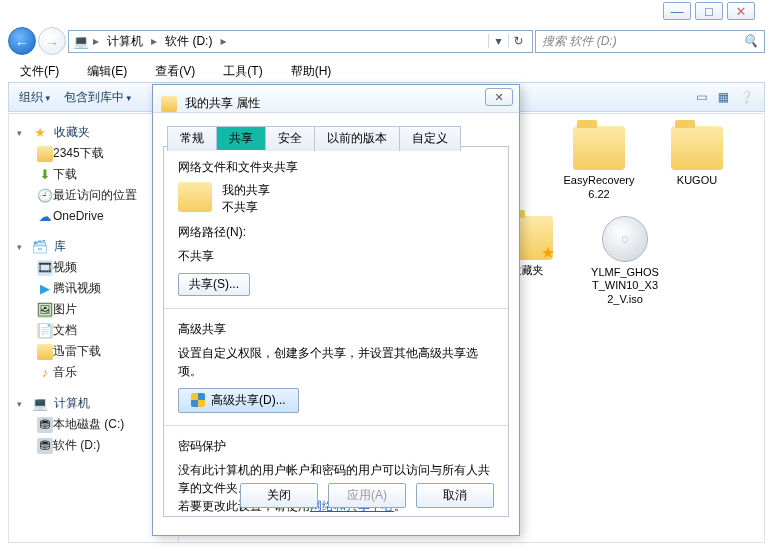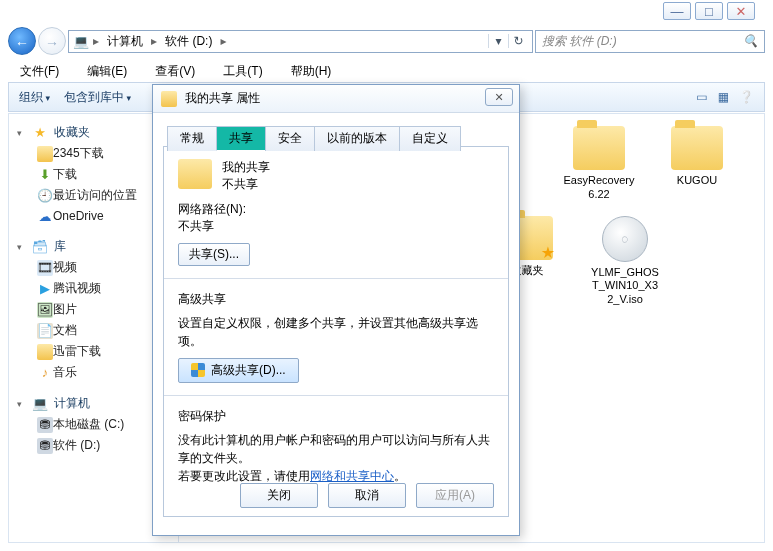--- a/index.html
+++ b/index.html
@@ -49,32 +49,32 @@
 .tree-sp{height:10px}
 .content{flex:1;padding:12px 18px;display:flex;flex-wrap:wrap;align-content:flex-start;gap:14px 26px}
 .fitem{width:72px;display:flex;flex-direction:column;align-items:center;text-align:center;gap:4px}
 .fitem .big{width:52px;height:44px;background:linear-gradient(#fde9a8,#f5cd5f);border-radius:4px;position:relative}
 .fitem .big::before{content:"";position:absolute;top:-6px;left:4px;width:20px;height:8px;background:#f5cd5f;border-radius:2px 2px 0 0}
 .fitem .big.starov::after{content:"★";position:absolute;right:-2px;bottom:-2px;color:#f6a306;font-size:16px}
 .fitem .iso{width:46px;height:46px;border-radius:50%;background:radial-gradient(circle at 40% 35%,#fff,#c9d2da);border:1px solid #aab6c2;display:flex;align-items:center;justify-content:center;color:#6b7b8c}
 .fitem .lbl{font-size:11px;word-break:break-all;line-height:1.25}
 
 .dlg{position:absolute;top:84px;left:152px;width:368px;height:452px;background:#fff;border:1px solid #7f9fc5;box-shadow:3px 3px 10px rgba(0,0,0,.2)}
-.dlg-title{height:28px;background:linear-gradient(#fdfefe,#ecf3fb);border-bottom:1px solid #cfdbe9;display:flex;align-items:center;padding:0 8px;gap:8px;position:relative}
+.dlg-title{height:28px;background:linear-gradient(#fdfefe,#ecf3fb);border-bottom:1px solid #cfdbe9;display:flex;align-items:flex-end;padding:0 8px;gap:8px;position:relative}
 .dlg-title .x{position:absolute;right:6px;top:3px;width:28px;height:18px;border:1px solid #8fa9c8;border-radius:3px;display:flex;align-items:center;justify-content:center;font-size:11px;color:#555;background:linear-gradient(#fff,#e9f0f9)}
 .dlg-body{padding:8px 10px 0}
 .tabs{display:flex;border-bottom:1px solid #b8c8dc;padding-left:4px}
 .tab{padding:3px 12px;border:1px solid #b8c8dc;border-bottom:none;margin-right:-1px;background:linear-gradient(#f6f9fd,#e7eef7);position:relative;top:5px}
 .tab.active{background:#14b8a6;border-bottom:1px solid #fff}
 .panel{border:1px solid #b8c8dc;border-top:none;padding:12px 14px;height:370px;position:relative}
 .grp-t{margin-bottom:6px}
 .shrow{display:flex;gap:10px;align-items:flex-start;margin-bottom:8px}
 .shico{width:34px;height:30px;background:linear-gradient(#fde9a8,#f5cd5f);border-radius:3px}
 .shinfo div{line-height:1.4}
-.lblrow{margin:4px 0 0}
+.lblrow{margin:4px 0 7px}
 .valrow{margin-bottom:8px}
 .btn{display:inline-block;padding:2px 10px;border:1px solid #8fa9c8;background:linear-gradient(#fff,#e9f0f9);border-radius:2px;min-width:70px;text-align:center}
 .btn.adv{background:linear-gradient(#e8f3ff,#c9e3ff);display:inline-flex;align-items:center;gap:6px;padding:3px 12px}
 .btn.adv .shield{width:14px;height:14px;display:inline-block;background:conic-gradient(#3a8ad6 0 25%,#f6c52b 0 50%,#3a8ad6 0 75%,#f6c52b 0);border-radius:2px}
 .sep{border-top:1px solid #d4dde9;margin:12px -14px}
 .pp{line-height:1.5}
 .link{color:#1a5fc7;text-decoration:underline}
 .dlg-foot{position:absolute;left:0;right:0;bottom:8px;display:flex;justify-content:flex-end;gap:10px;padding:0 14px}
 .dlg-foot .btn{min-width:78px;padding:3px 18px}
 .dlg-foot .btn.dis{color:#999}
@@ -240,20 +240,21 @@
   </div>
   <div class="dlg-body">
     <div class="tabs" id="tabs">
         <div class="tab">常规</div>
         <div class="tab active">共享</div>
         <div class="tab">安全</div>
         <div class="tab">以前的版本</div>
         <div class="tab">自定义</div>
       </div>
     <div class="panel">
+      <div class="grp-t">网络文件和文件夹共享</div>
       <div class="shrow">
         <div class="shico"></div>
         <div class="shinfo">
           <div>我的共享</div>
           <div>不共享</div>
         </div>
       </div>
       <div class="lblrow">网络路径(N):</div>
       <div class="valrow">不共享</div>
       <span class="btn">共享(S)...</span>
@@ -266,18 +267,18 @@
           <span>高级共享(D)...</span>
         </span>
       <div class="sep"></div>
       <div class="grp-t">密码保护</div>
       <div class="pp">没有此计算机的用户帐户和密码的用户可以访问与所有人共享的文件夹。</div>
       <div class="pp">
         <span>若要更改此设置，请使用</span><a class="link">网络和共享中心</a><span>。</span>
       </div>
       <div class="dlg-foot">
         <span class="btn">关闭</span>
+        <span class="btn dis">应用(A)</span>
         <span class="btn">取消</span>
-        <span class="btn dis">应用(A)</span>
       </div>
     </div>
   </div>
 </div>
 
 </body></html>

